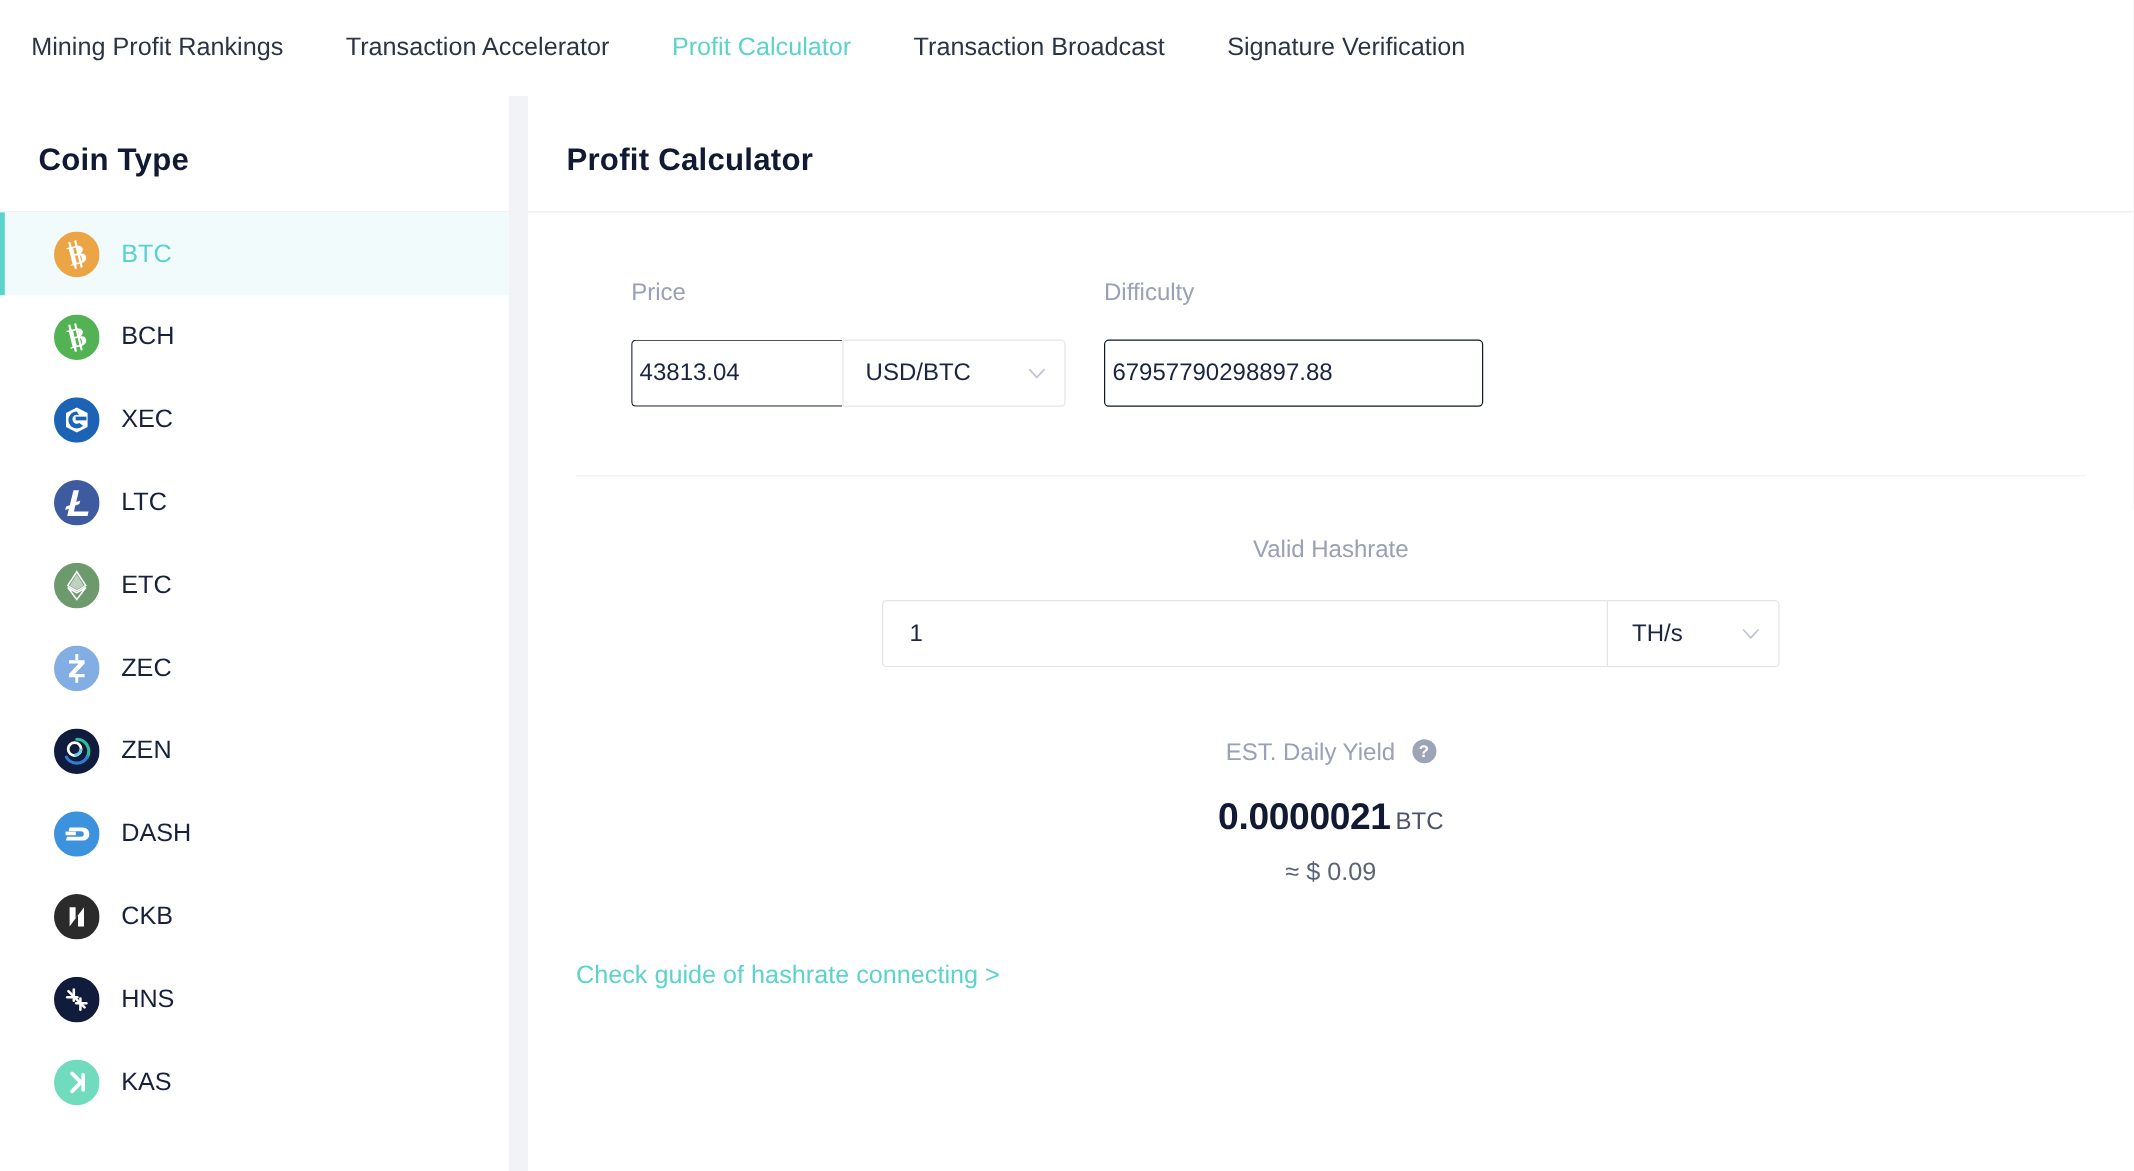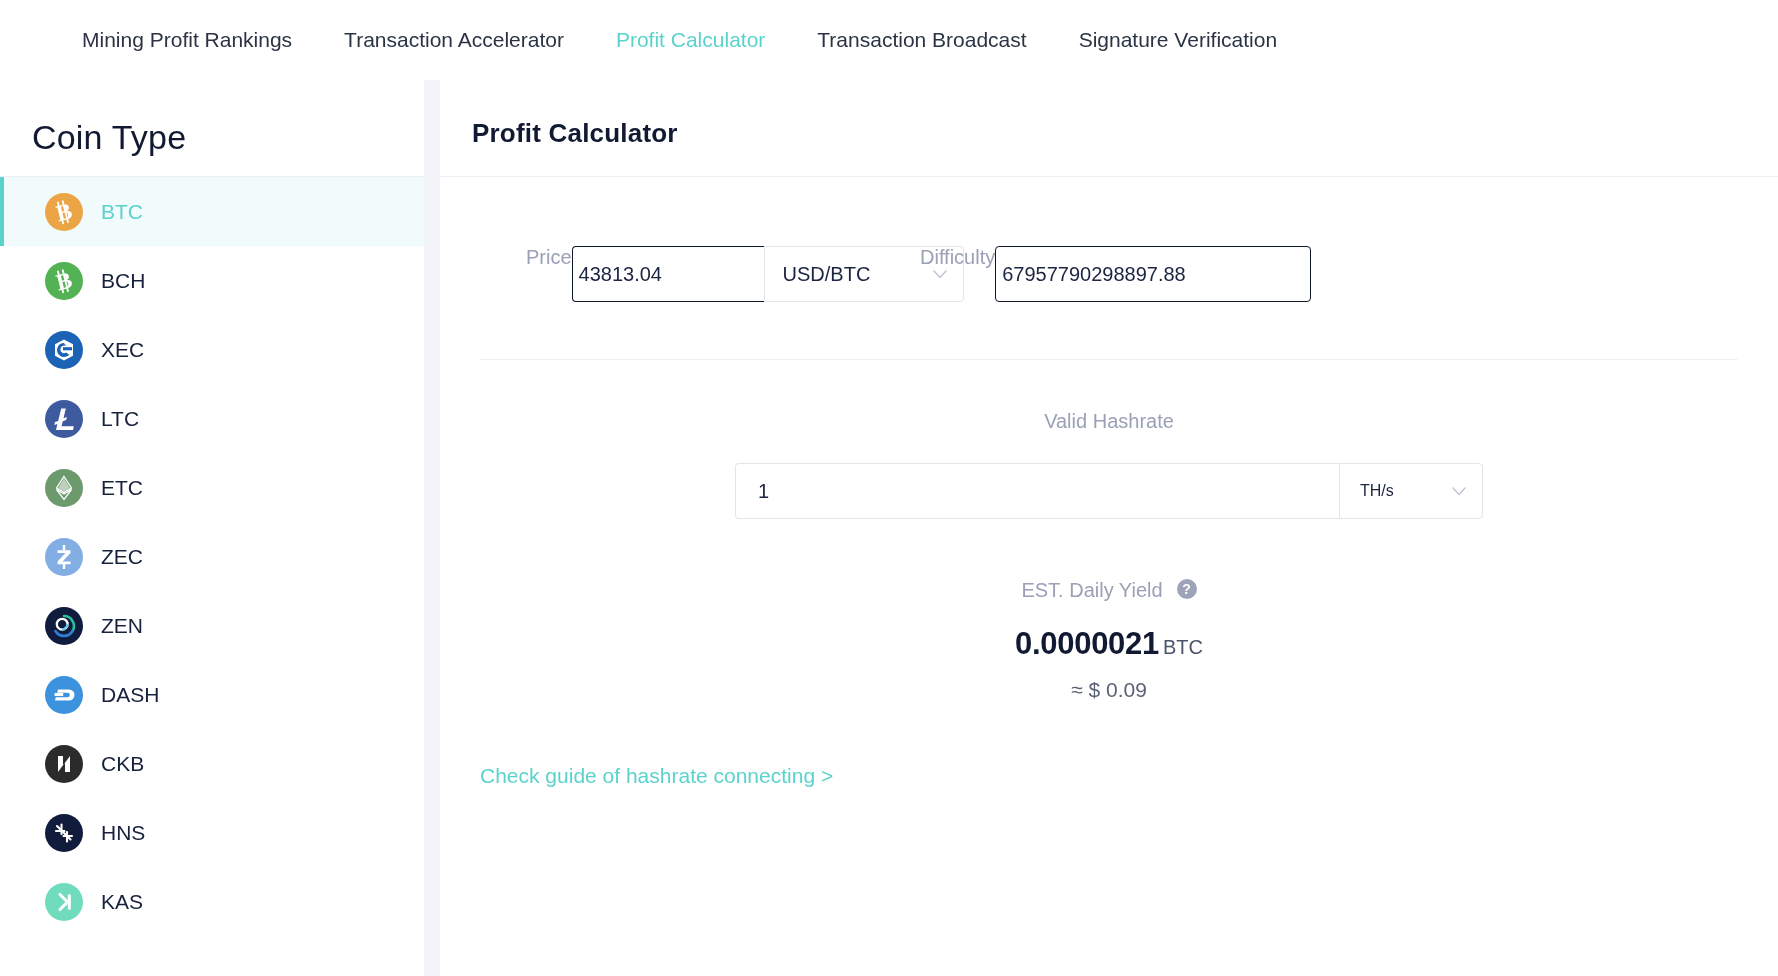--- a/index.html
+++ b/index.html
@@ -9,21 +9,20 @@
     font-family: "Liberation Sans", sans-serif;
     overflow: hidden;
   }
 
   
   .topbar {
     height: 80px;
     background: #ffffff;
     display: flex;
     align-items: center;
-    padding-left: 56px;
     gap: 0;
   }
   .tab {
     font-size: 21px;
     color: #2b3445;
     padding: 0 26px;
     cursor: pointer;
     white-space: nowrap;
     line-height: 80px;
   }
@@ -38,22 +37,22 @@
   }
 
   
   .sidebar {
     width: 424px;
     background: #ffffff;
     flex: 0 0 424px;
     overflow: hidden;
   }
   .sidebar-title {
-    font-size: 34px;
-    font-weight: normal;
+    font-size: 26px;
+    font-weight: bold;
     color: #111a32;
     padding: 38px 0 0 32px;
     height: 96px;
     letter-spacing: .2px;
   }
   .sidebar-sep { height: 1px; background: #eceef3; }
 
   .coin-list { padding-top: 0; }
   .coin-item {
     display: flex;
@@ -101,21 +100,21 @@
   .form-area { padding: 0 40px; }
 
   .row-top {
     display: flex;
     padding-top: 56px;
     padding-left: 46px;
     padding-right: 10px;
     gap: 32px;
     align-items: flex-start;
   }
-  .field { display: flex; flex-direction: row; margin-top: 13px; }
+  .field { display: flex; flex-direction: column; }
   .field-price { width: 362px; }
   .field-diff  { width: 348px; }
   .field-pps   { width: 364px; }
 
   .field-label {
     font-size: 20px;
     color: #9aa0b6;
     margin-bottom: 26px;
     height: 24px;
   }
@@ -198,21 +197,21 @@
   }
   .hash-select {
     width: 144px;
     border: 1px solid #e2e5ec;
     border-radius: 0 4px 4px 0;
     height: 56px;
     display: flex;
     align-items: center;
     justify-content: space-between;
     padding: 0 16px 0 20px;
-    font-size: 16px;
+    font-size: 20px;
     color: #1b2440;
     cursor: pointer;
   }
 
   
   .yield-label-row {
     display: flex;
     align-items: flex-start;
     justify-content: center;
     gap: 14px;

